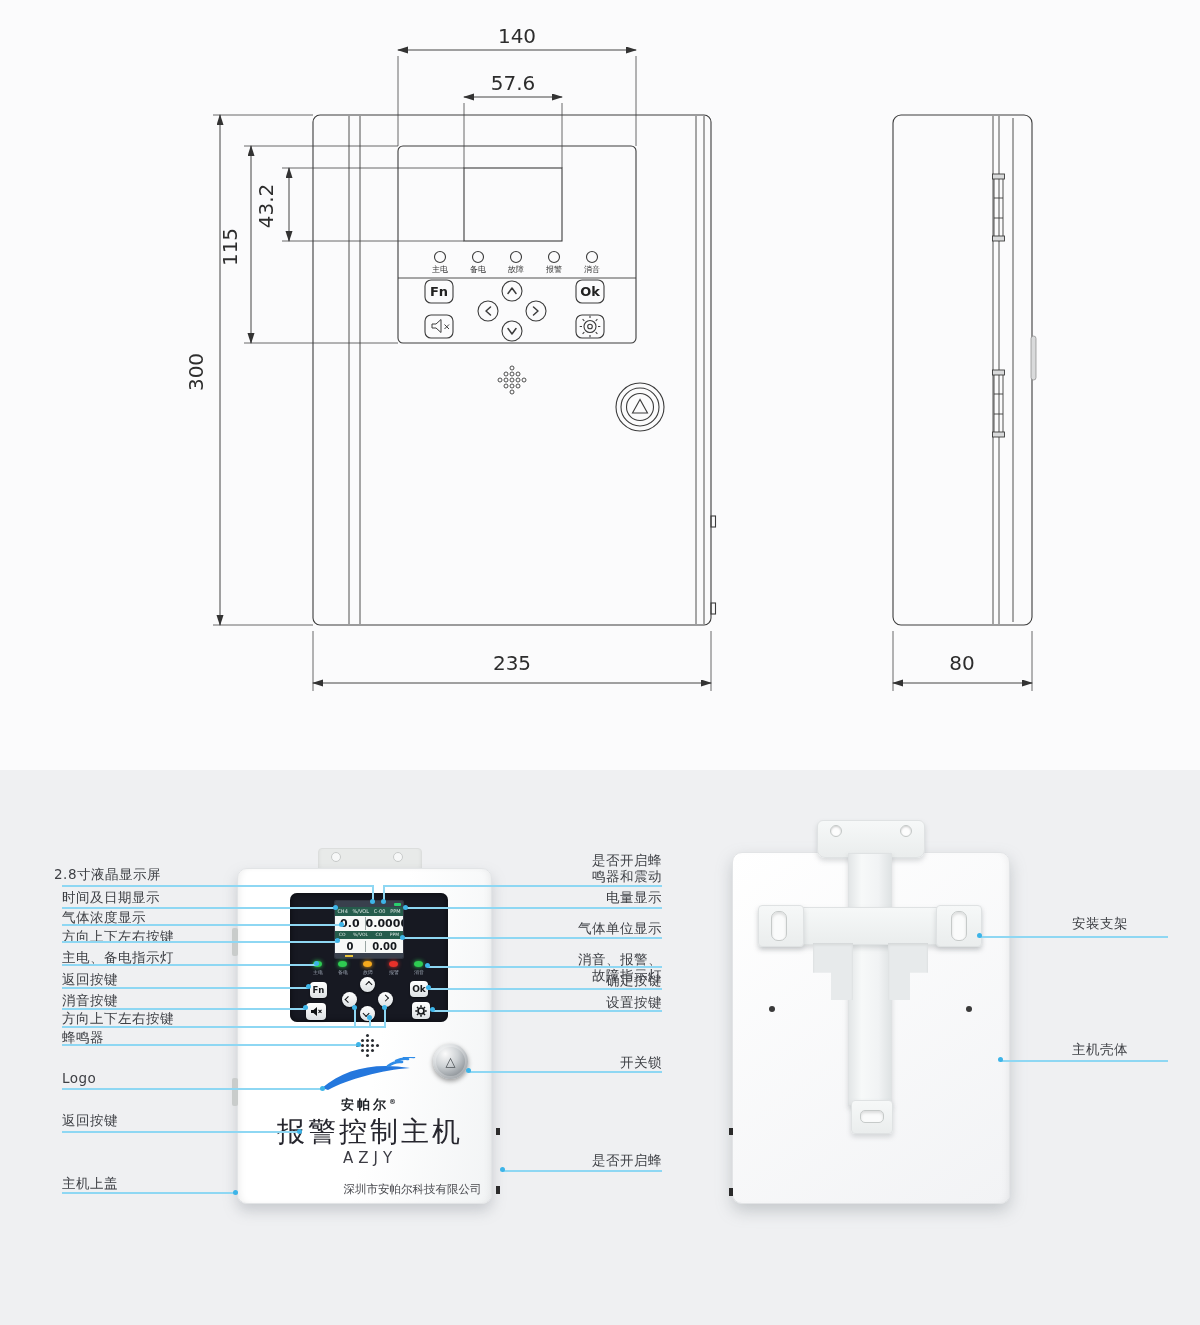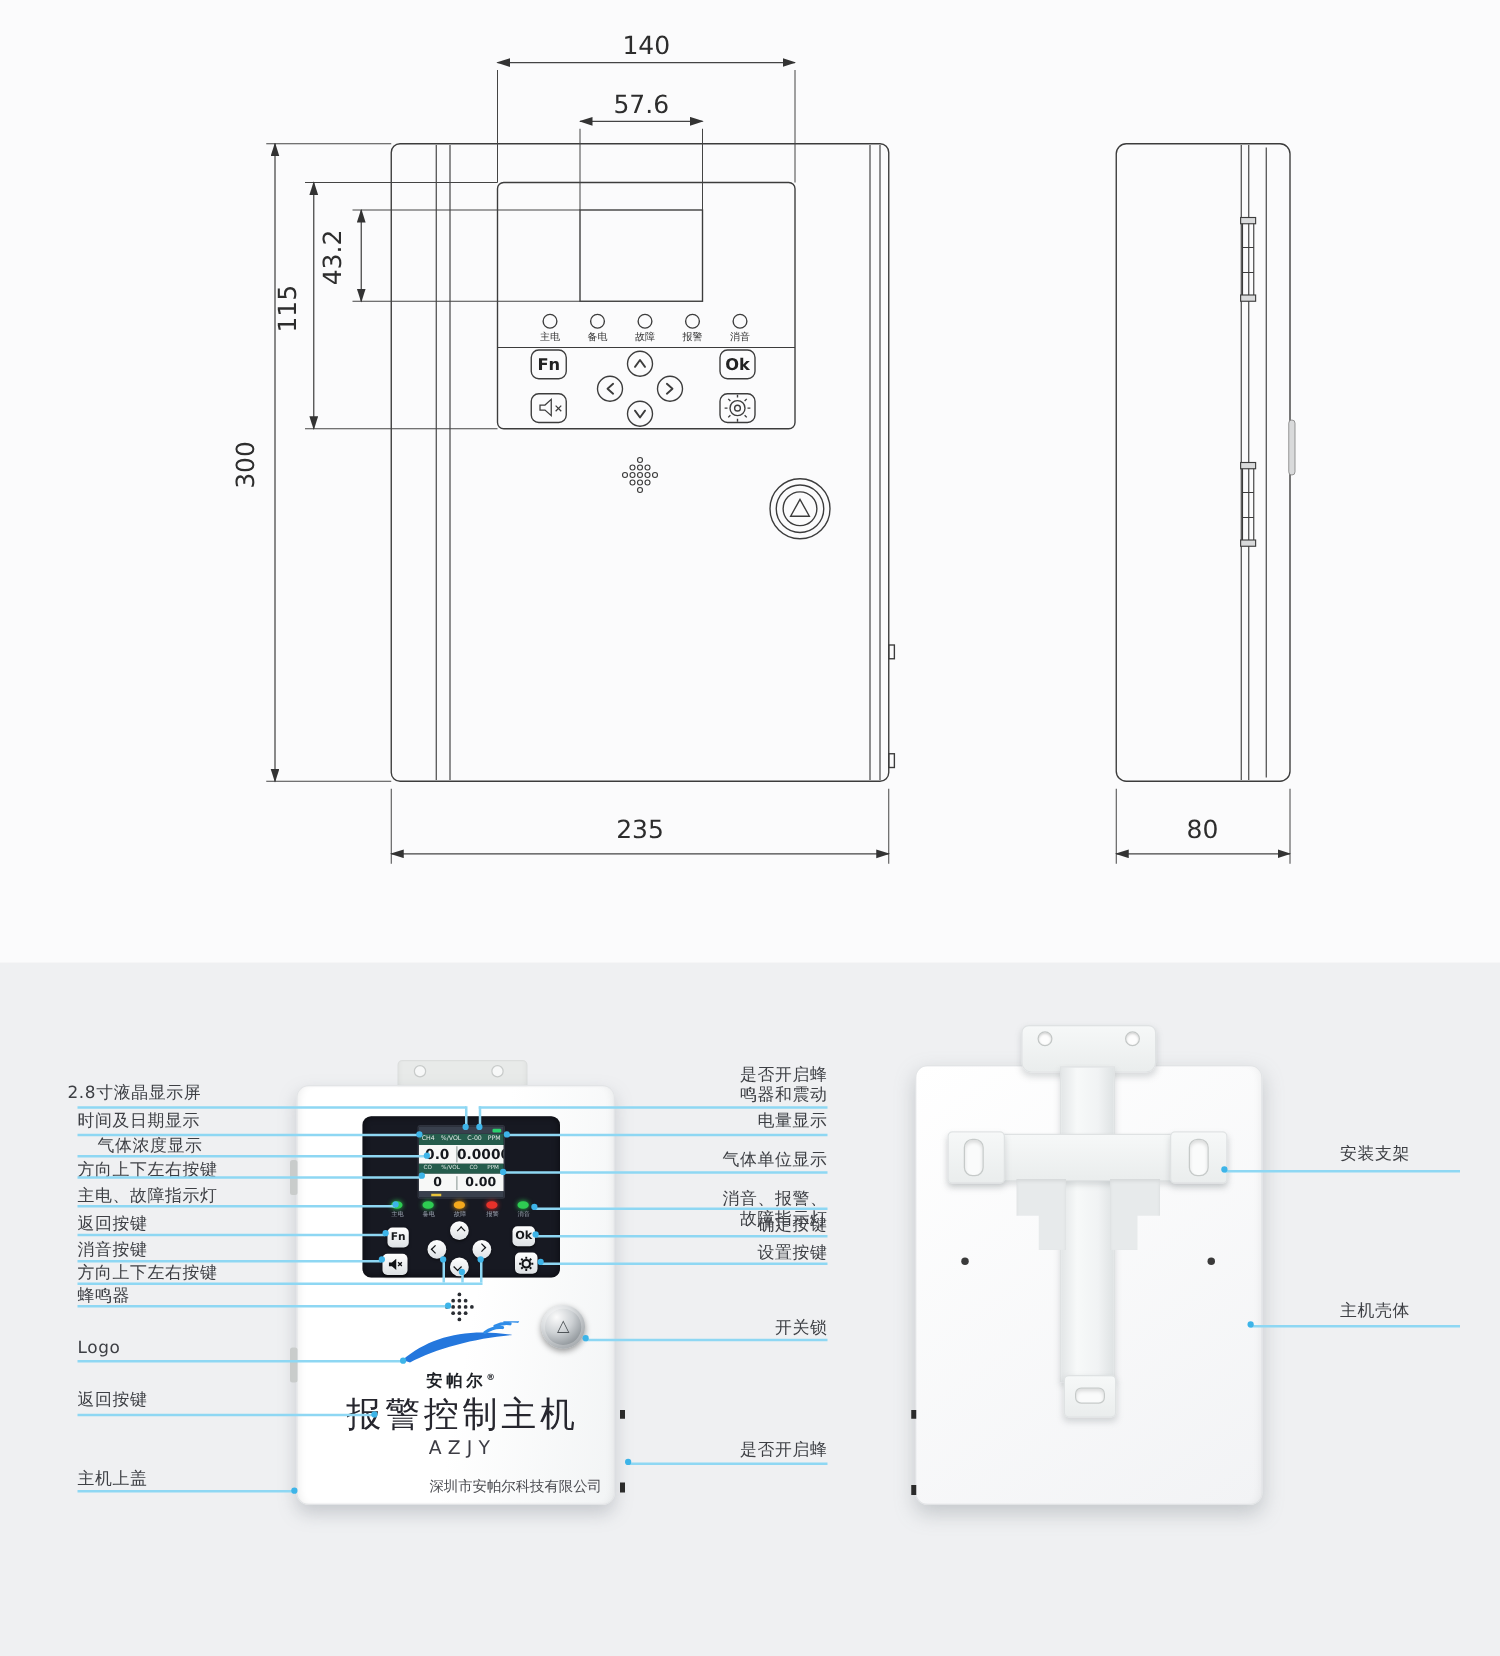--- a/index.html
+++ b/index.html
@@ -336,27 +336,27 @@
   <div class="edge-tick" style="left:729px;top:358px"></div>
   <div class="edge-tick" style="left:729px;top:418px;height:8px"></div>
 
   <div class="lbl" style="left:54px;top:96px">2.8寸液晶显示屏</div>
   <div class="ldr" style="left:62px;top:115px;width:311px"></div>
     <div class="ldrv" style="left:372px;top:115px;height:17px"></div>
     <span class="dot" style="left:370px;top:129px"></span>
   <div class="lbl" style="left:62px;top:119px">时间及日期显示</div>
   <div class="ldr" style="left:62px;top:137px;width:273px"></div>
     <span class="dot" style="left:333px;top:135px"></span>
-  <div class="lbl" style="left:78px;top:139px">气体浓度显示</div>
+  <div class="lbl" style="left:62px;top:139px">气体浓度显示</div>
   <div class="ldr" style="left:62px;top:154px;width:279px"></div>
     <span class="dot" style="left:339px;top:152px"></span>
   <div class="lbl" style="left:62px;top:158px">方向上下左右按键</div>
   <div class="ldr" style="left:62px;top:171px;width:275px"></div>
     <span class="dot" style="left:335px;top:168px"></span>
-  <div class="lbl" style="left:62px;top:179px">主电、故障指示灯</div>
+  <div class="lbl" style="left:62px;top:179px">主电、备电指示灯</div>
   <div class="ldr" style="left:62px;top:194px;width:254px"></div>
     <span class="dot" style="left:314px;top:191px"></span>
   <div class="lbl" style="left:62px;top:201px">返回按键</div>
   <div class="ldr" style="left:62px;top:217px;width:246px"></div>
     <span class="dot" style="left:306px;top:214px"></span>
   <div class="lbl" style="left:62px;top:222px">消音按键</div>
   <div class="ldr" style="left:62px;top:238px;width:243px"></div>
     <span class="dot" style="left:303px;top:235px"></span>
   <div class="lbl" style="left:62px;top:240px">方向上下左右按键</div>
   <div class="ldr" style="left:62px;top:256px;width:324px"></div>

